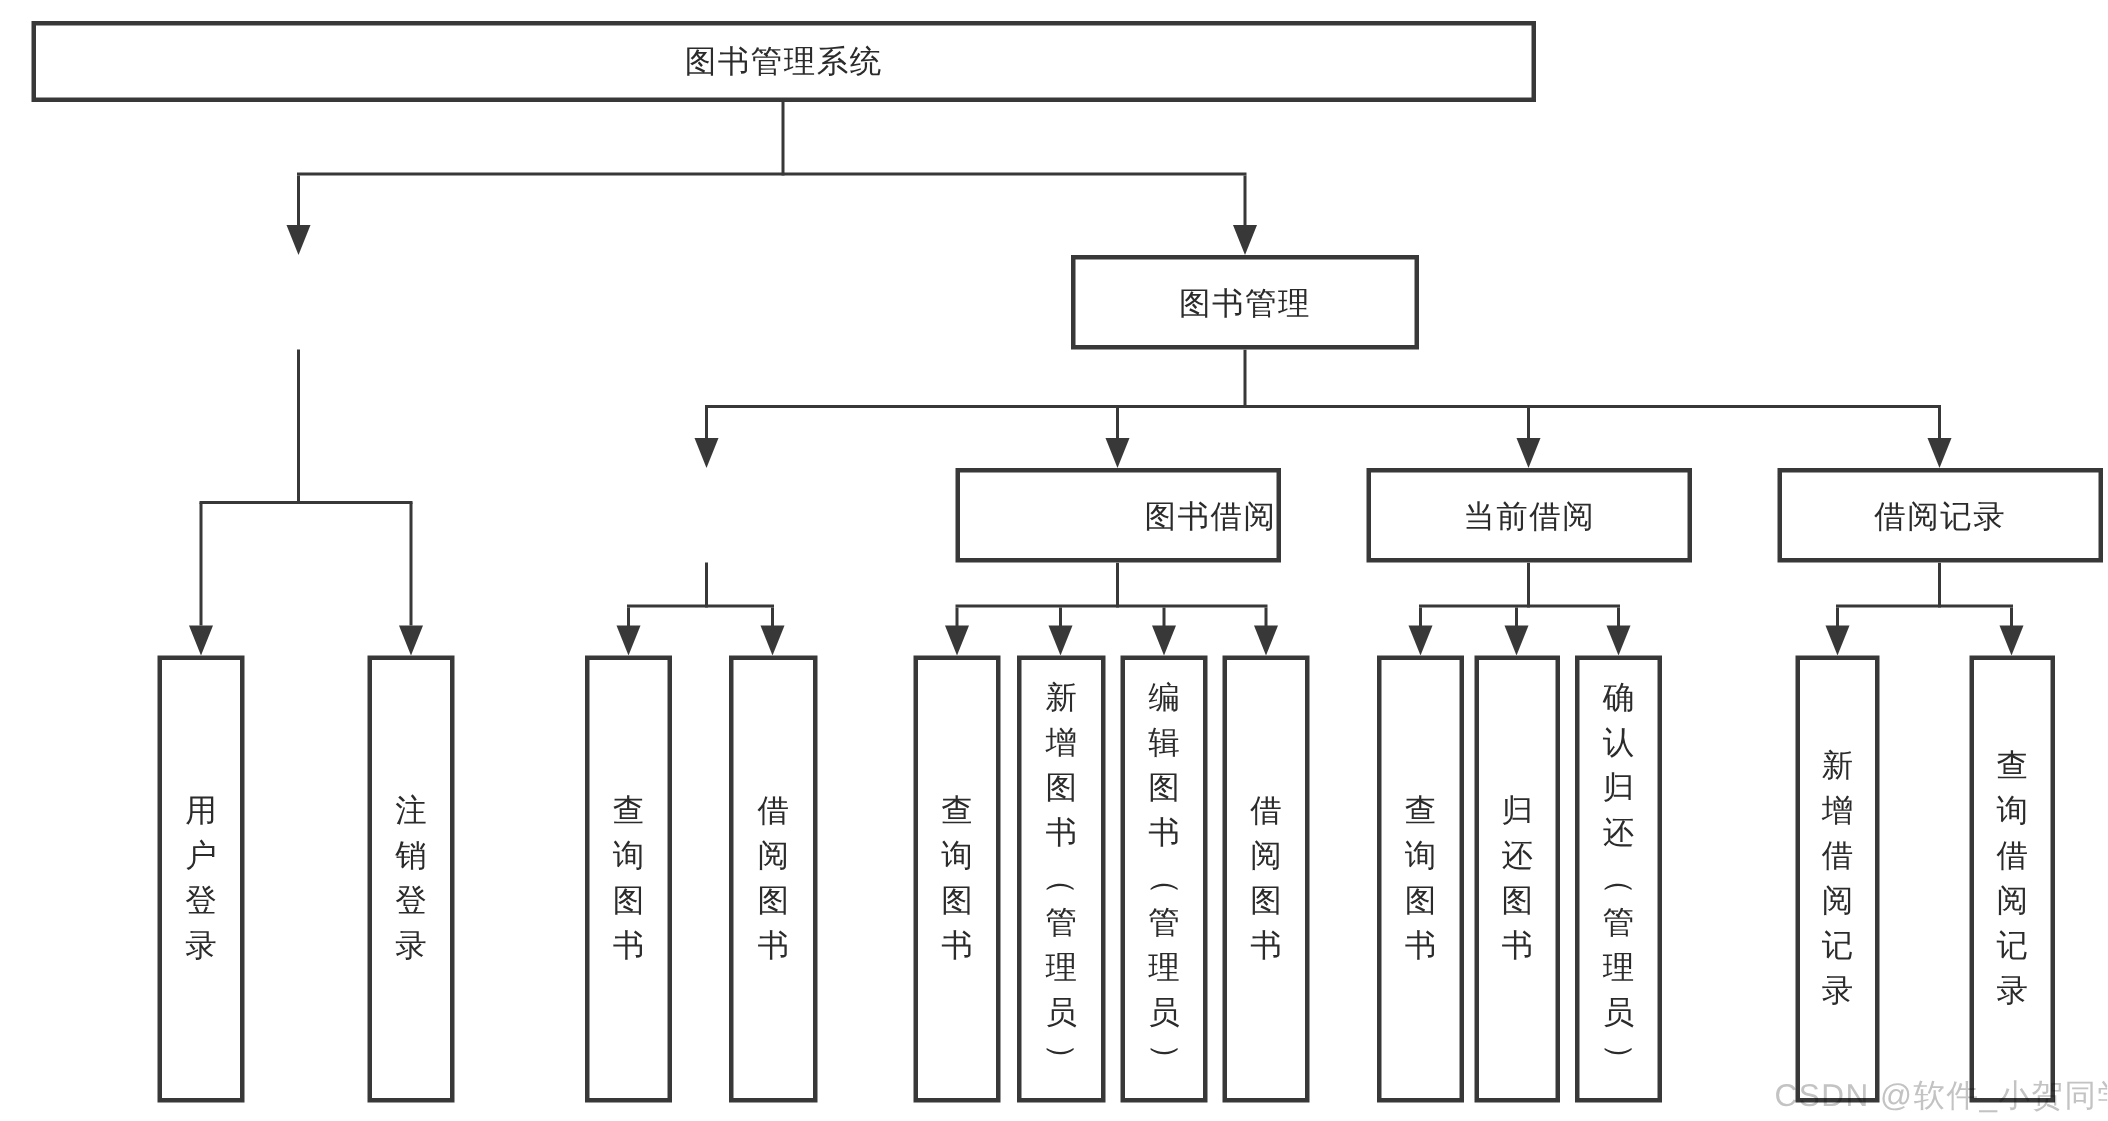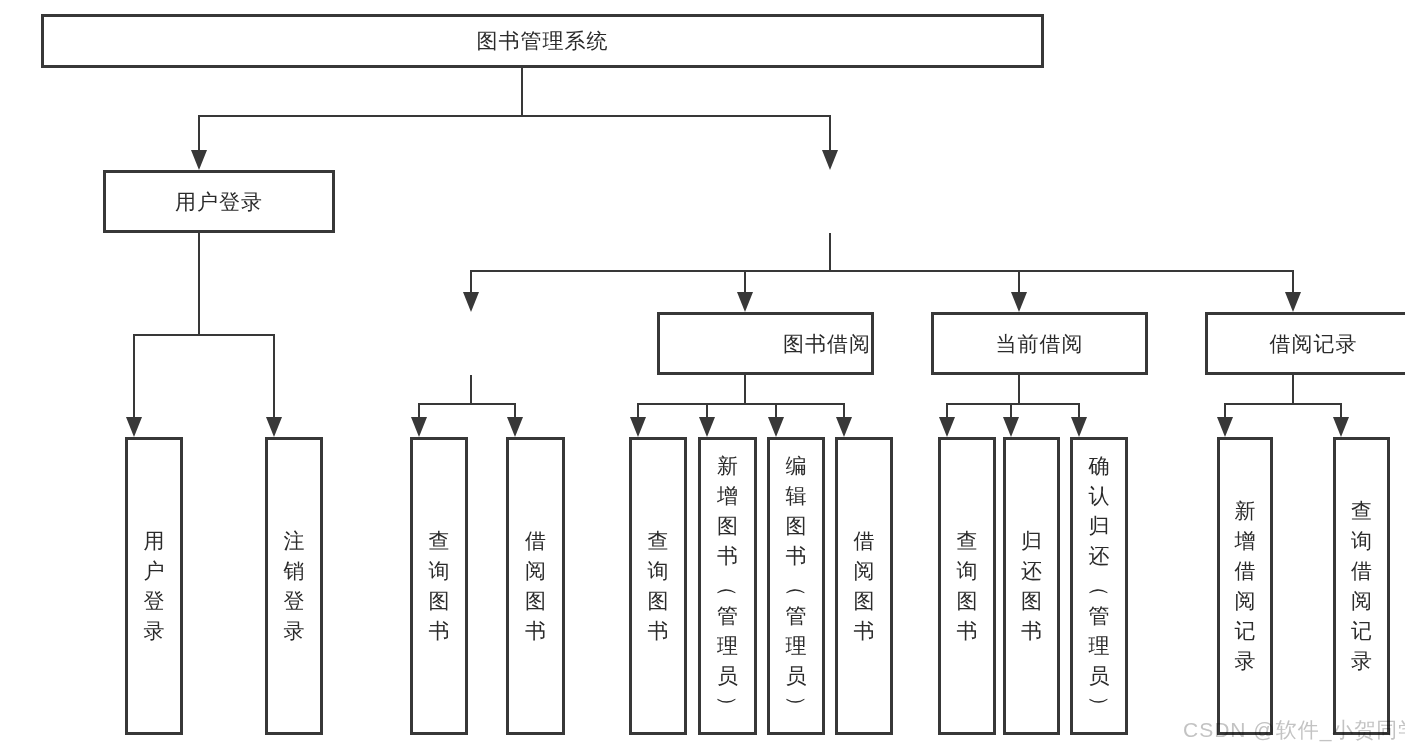--- a/index.html
+++ b/index.html
@@ -16,21 +16,20 @@
     box-sizing: border-box;
     background: var(--node-bg, #ffffff);
     border: 3px solid var(--line, #383838);
     display: flex;
     align-items: center;
     justify-content: center;
     color: var(--text, #2b2b2b);
     font-size: 21px;
     letter-spacing: 1px;
     z-index: 2;
-    margin-left: 20px;
   }
   .leaf { flex-direction: column; }
   .vtext { display: block; }
   .vtext .ch {
     display: block;
     text-align: center;
     height: 30px;
     line-height: 30px;
     font-size: 21px;
     letter-spacing: 0;
@@ -70,22 +69,22 @@
     <span>图书管理系统</span>
   </div>
 
   <div class="vline" style="left:521px; top:68px; height:49px;"></div>
   <div class="hline" style="left:198px; top:115px; width:633px;"></div>
   <div class="vline" style="left:198px; top:117px; height:35px;"></div>
   <div class="arrow" style="left:191px; top:150px;"></div>
   <div class="vline" style="left:829px; top:117px; height:35px;"></div>
   <div class="arrow" style="left:822px; top:150px;"></div>
 
-  <div class="node" style="left:83px; top:170px; width:232px; height:63px;">
-    <span>用户登录</span>
+  <div class="node" style="left:714px; top:170px; width:232px; height:63px;">
+    <span>图书管理</span>
   </div>
 
   <div class="vline" style="left:198px; top:233px; height:102px;"></div>
   <div class="hline" style="left:133px; top:334px; width:142px;"></div>
   <div class="vline" style="left:133px; top:335px; height:82px;"></div>
   <div class="arrow" style="left:126px; top:417px;"></div>
   <div class="vline" style="left:273px; top:335px; height:82px;"></div>
   <div class="arrow" style="left:266px; top:417px;"></div>
 
   <div class="vline" style="left:829px; top:233px; height:39px;"></div>

